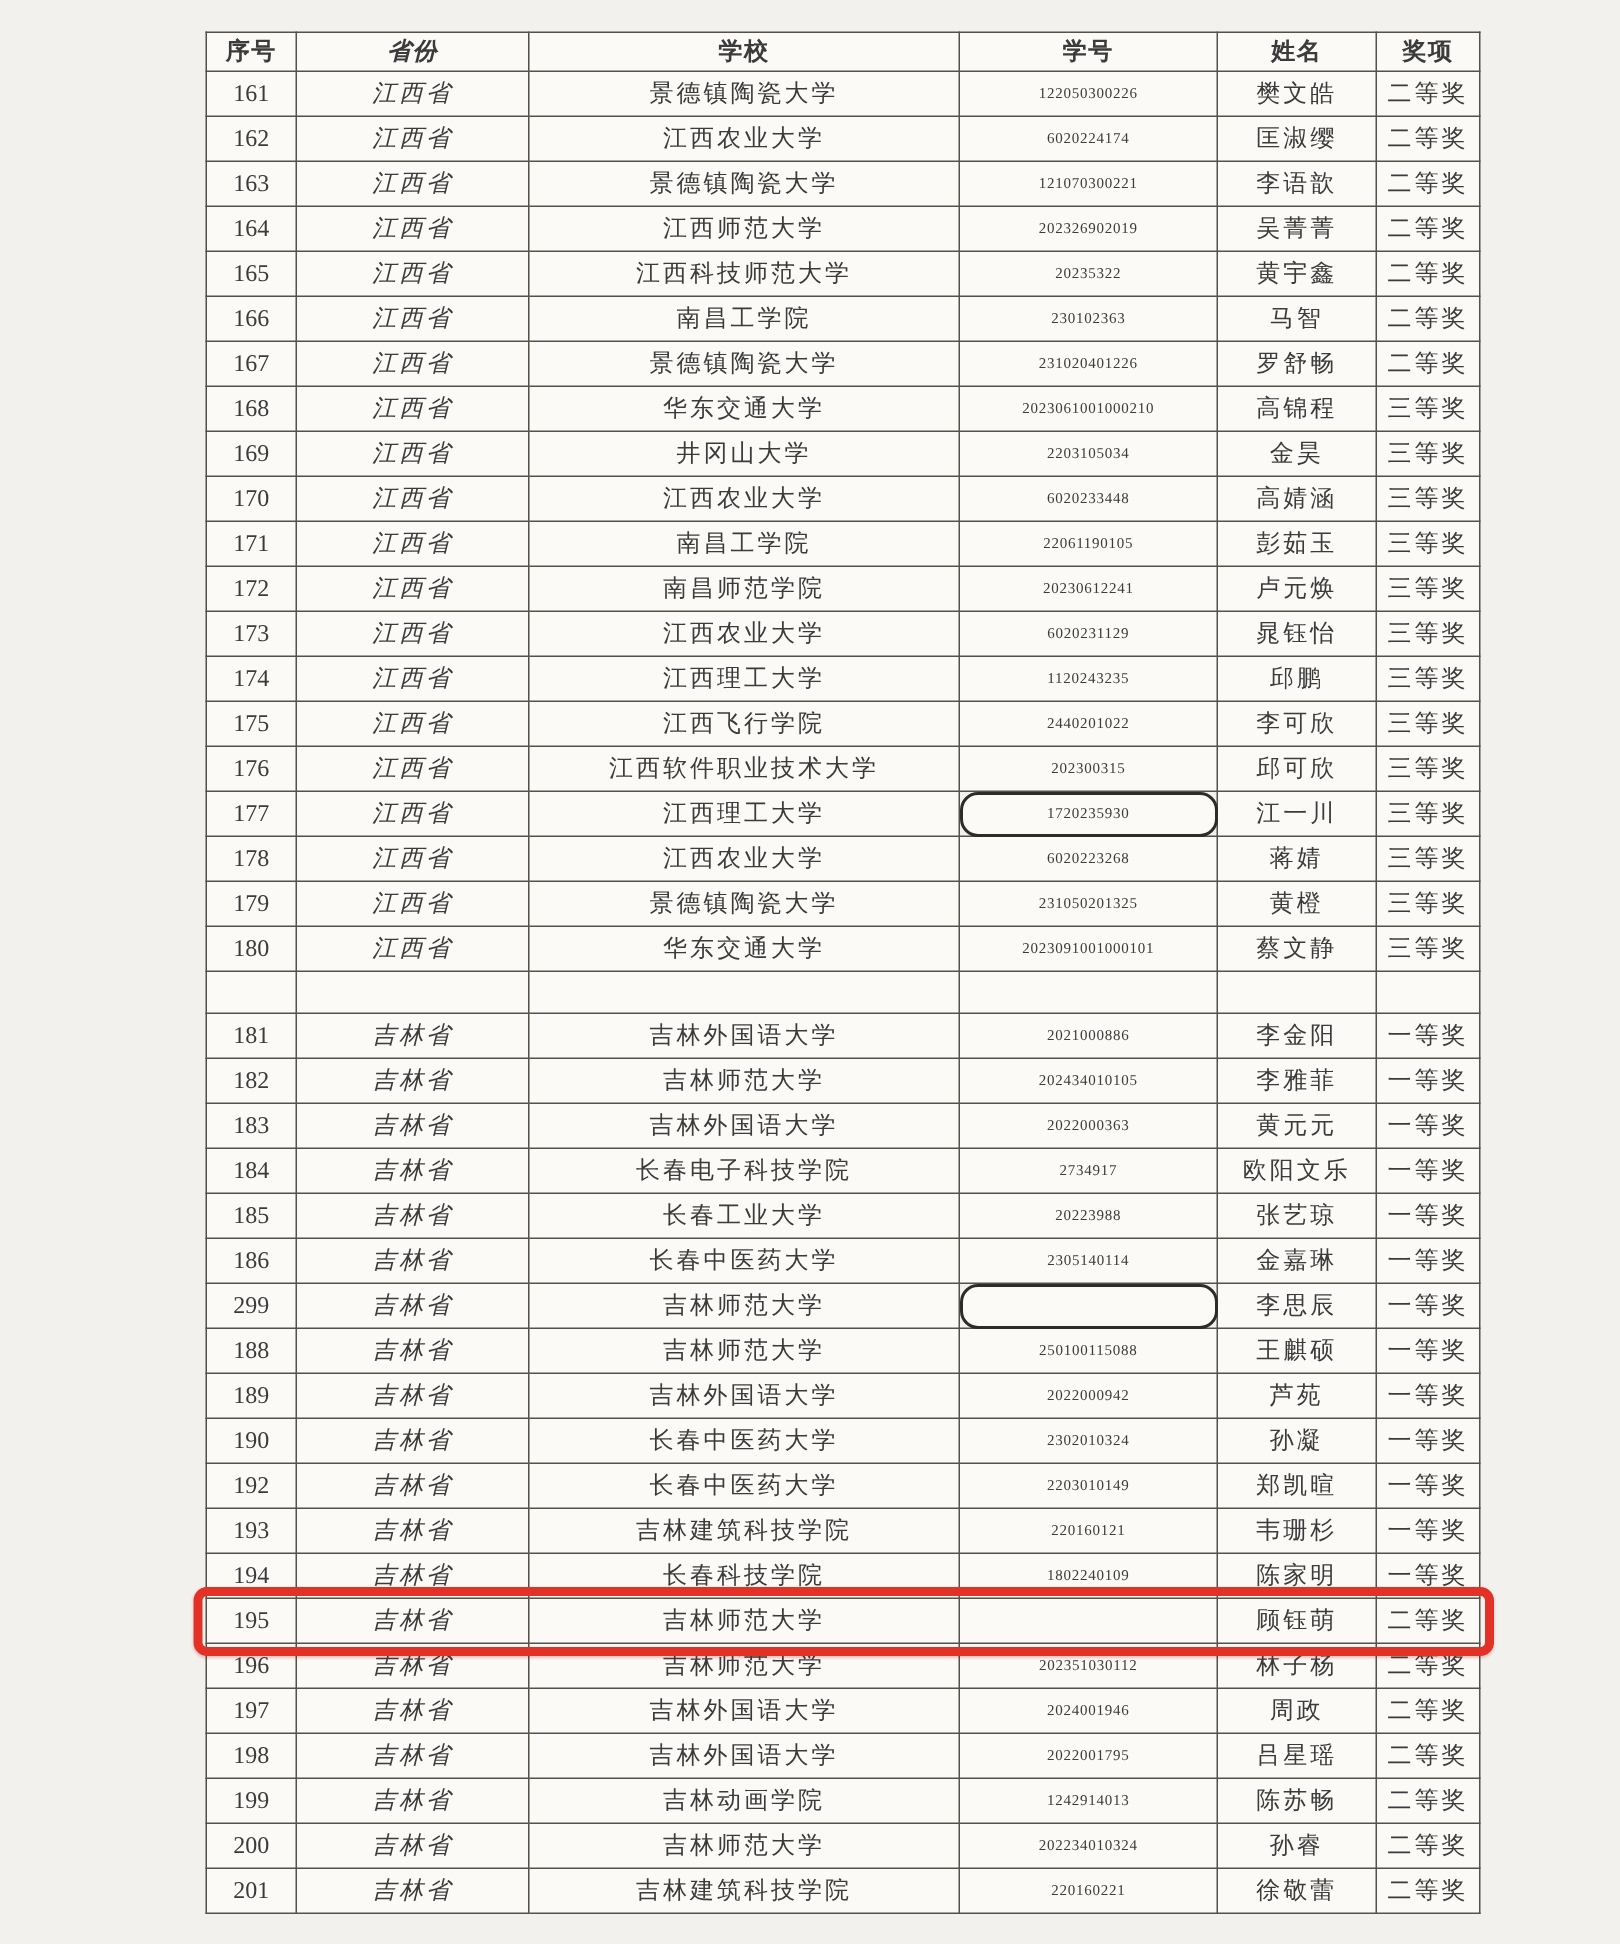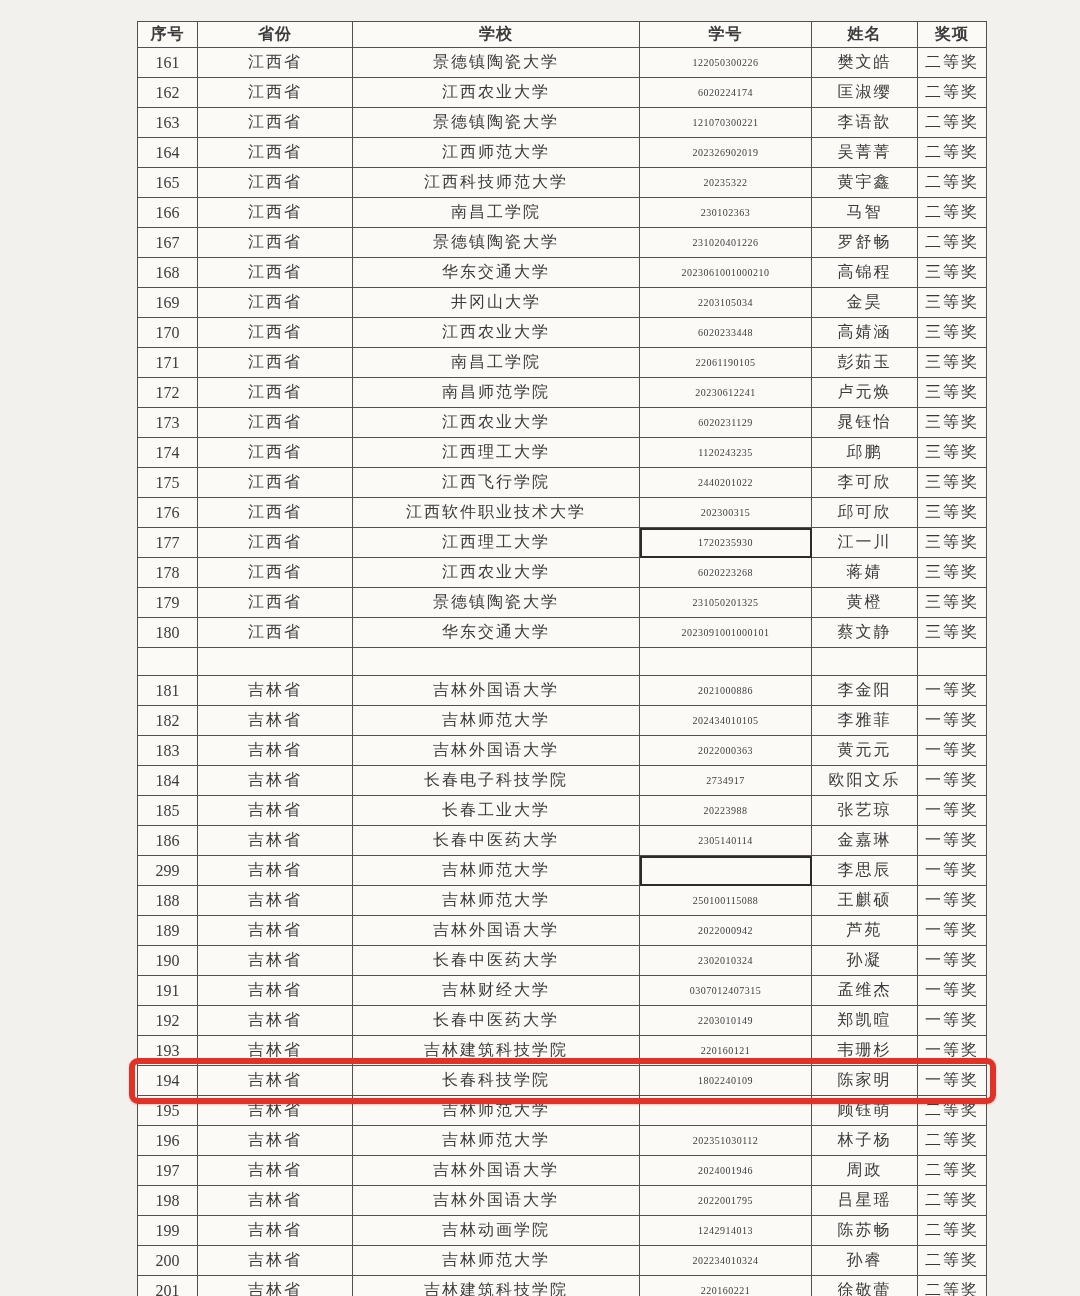--- a/index.html
+++ b/index.html
@@ -26,28 +26,28 @@
     overflow:hidden;
   }
   .award-table th{
     height:25px;
     font-weight:bold;
     font-size:16px;
     letter-spacing:1px;
     margin-top:20px;
   }
   .c-num{width:55px;}
-  .c-prov{width:150px;}
+  .c-prov{width:150px;font-style:italic;}
   .c-school{width:282px;}
   .c-id{width:167px;}
   .c-name{width:101px;}
   .c-award{width:64px;}
   td.cn{letter-spacing:2px;}
   td.id-cell{font-size:10px;letter-spacing:0.5px;}
-  td.boxed{outline:2px solid #2e2c28;outline-offset:-2px;}
+  td.boxed{outline:2px solid #2e2c28;outline-offset:-2px;border-radius:12px;}
   tr.sep td{height:27px;}
   #highlight-box{
     position:absolute;
     border:6px solid #e23227;
     border-radius:9px;
     pointer-events:none;
     box-shadow:0 1px 2px rgba(160,30,20,0.25);
   }
 </style>
 </head>
@@ -308,28 +308,20 @@
         </tr>
         <tr>
           <td class="c-num">190</td>
           <td class="c-prov cn">吉林省</td>
           <td class="c-school cn">长春中医药大学</td>
           <td class="c-id id-cell">2302010324</td>
           <td class="c-name cn">孙凝</td>
           <td class="c-award cn">一等奖</td>
         </tr>
         <tr>
-          <td class="c-num">191</td>
-          <td class="c-prov cn">吉林省</td>
-          <td class="c-school cn">吉林财经大学</td>
-          <td class="c-id id-cell">0307012407315</td>
-          <td class="c-name cn">孟维杰</td>
-          <td class="c-award cn">一等奖</td>
-        </tr>
-        <tr>
           <td class="c-num">192</td>
           <td class="c-prov cn">吉林省</td>
           <td class="c-school cn">长春中医药大学</td>
           <td class="c-id id-cell">2203010149</td>
           <td class="c-name cn">郑凯暄</td>
           <td class="c-award cn">一等奖</td>
         </tr>
         <tr>
           <td class="c-num">193</td>
           <td class="c-prov cn">吉林省</td>

